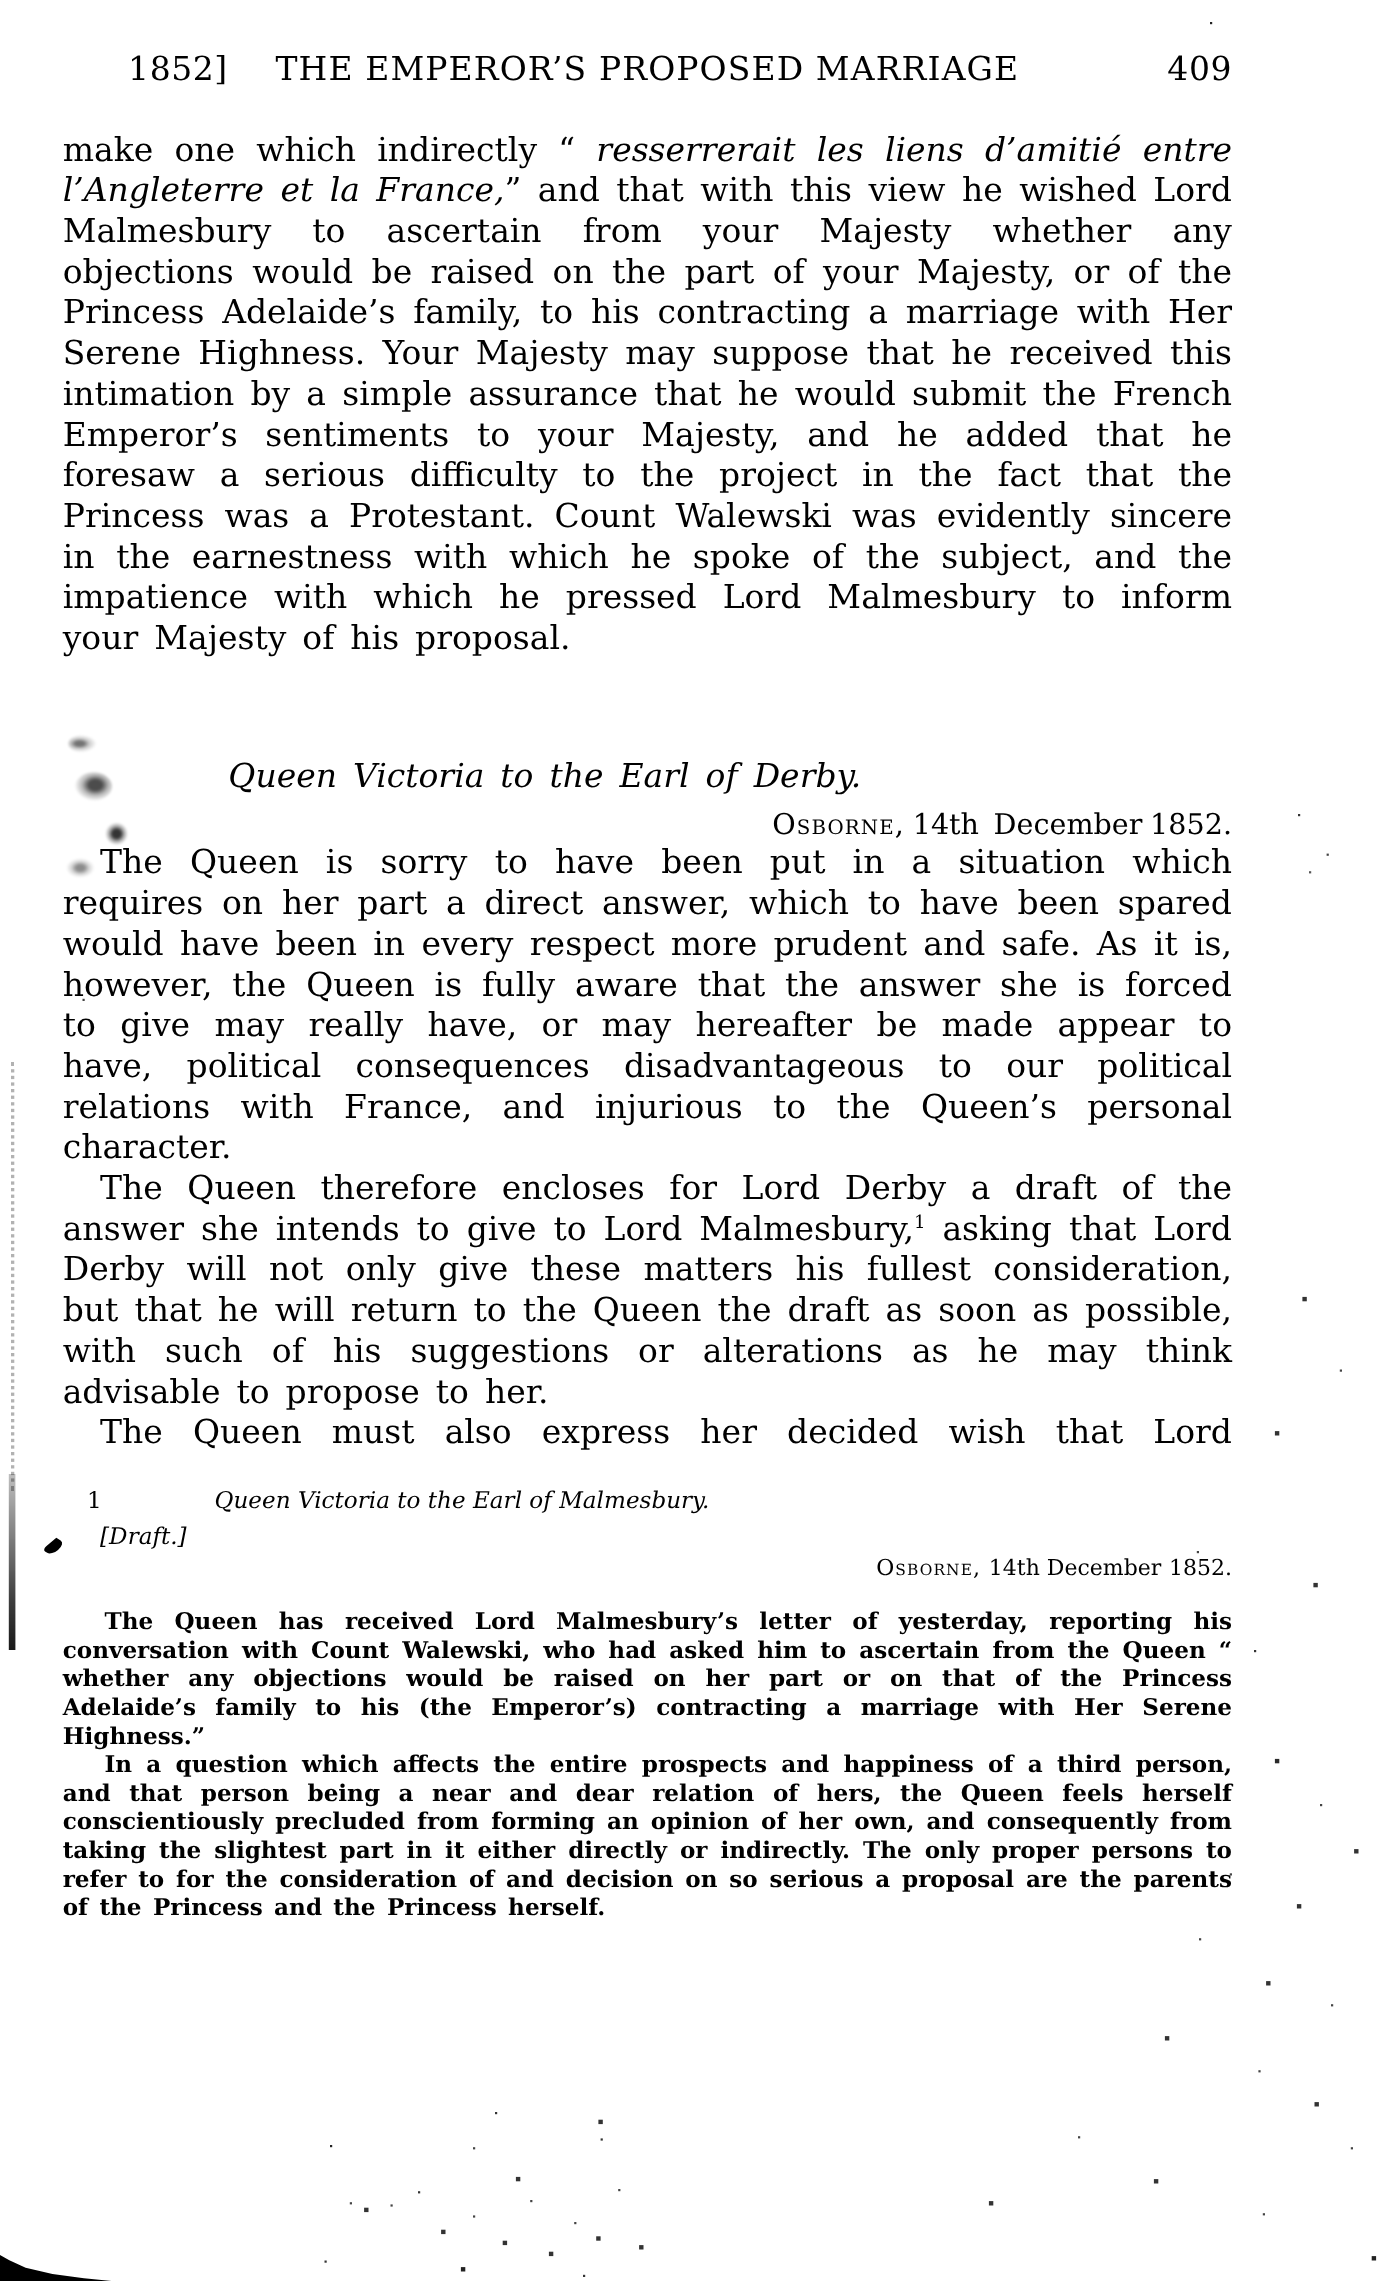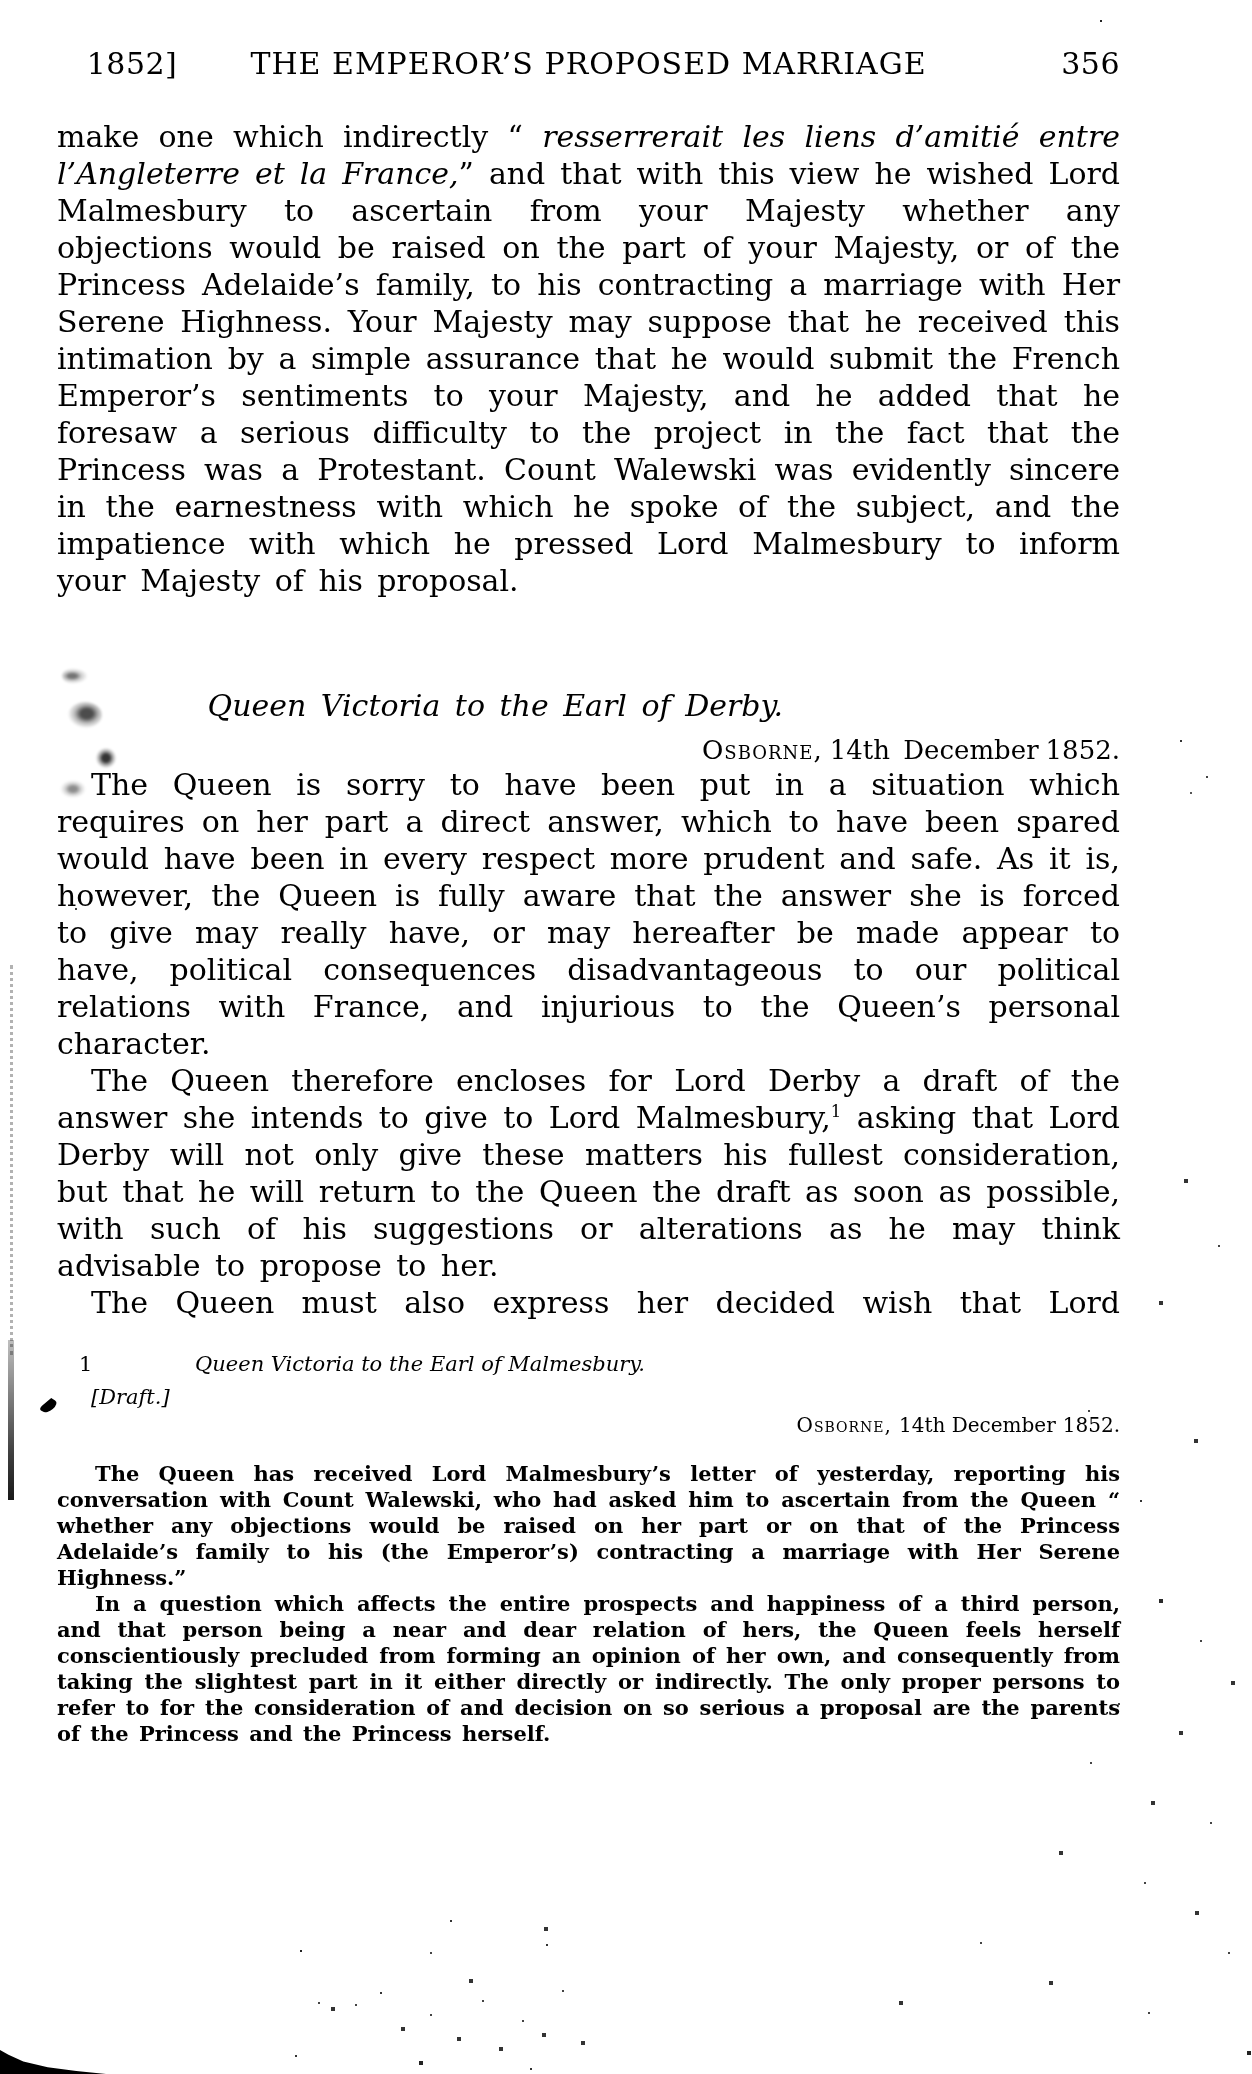--- a/index.html
+++ b/index.html
@@ -20,21 +20,21 @@
   }
   
   .running-head {
     display: flex;
     align-items: baseline;
     font-size: 30px;
     line-height: 36px;
     letter-spacing: 0.5px;
     white-space: nowrap;
   }
-  .rh-year  { width: 150px; text-align: center; }
+  .rh-year  { width: 150px; text-align: right; }
   .rh-title { flex: 1; text-align: center; letter-spacing: 1px; }
   .rh-page  { width: 150px; text-align: right; }
 
   
   .bodytext {
     margin-top: 36px;
     font-size: 30px;
     line-height: 37px;
     text-align: justify;
     word-spacing: 5px;
@@ -155,21 +155,21 @@
 </head>
 <body>
 
 <div class="page">
 
   <div class="column">
 
     <div class="running-head">
       <span class="rh-year">1852]</span>
       <span class="rh-title">THE EMPEROR’S PROPOSED MARRIAGE</span>
-      <span class="rh-page">356</span>
+      <span class="rh-page">409</span>
     </div>
 
     <div class="bodytext">
 
       <p class="no-indent"><span>make one which indirectly “ </span><span class="italic">resserrerait les liens d’amitié entre l’Angleterre et la France,</span><span>” and that with this view he wished Lord Malmesbury to ascertain from your Majesty whether any objections would be raised on the part of your Majesty, or of the Princess Adelaide’s family, to his contracting a marriage with Her Serene Highness. Your Majesty may suppose that he received this intimation by a simple assurance that he would submit the French Emperor’s sentiments to your Majesty, and he added that he foresaw a serious difficulty to the project in the fact that the Princess was a Protestant. Count Walewski was evidently sincere in the earnestness with which he spoke of the subject, and the impatience with which he pressed Lord Malmesbury to inform your Majesty of his proposal.</span></p>
 
       <div class="letter-head-wrap">Queen Victoria to the Earl of Derby.</div>
 
       <div class="dateline"><span class="smallcaps">Osborne,</span><span class="date-italic">14th December</span><span class="date-year">1852.</span></div>
 

